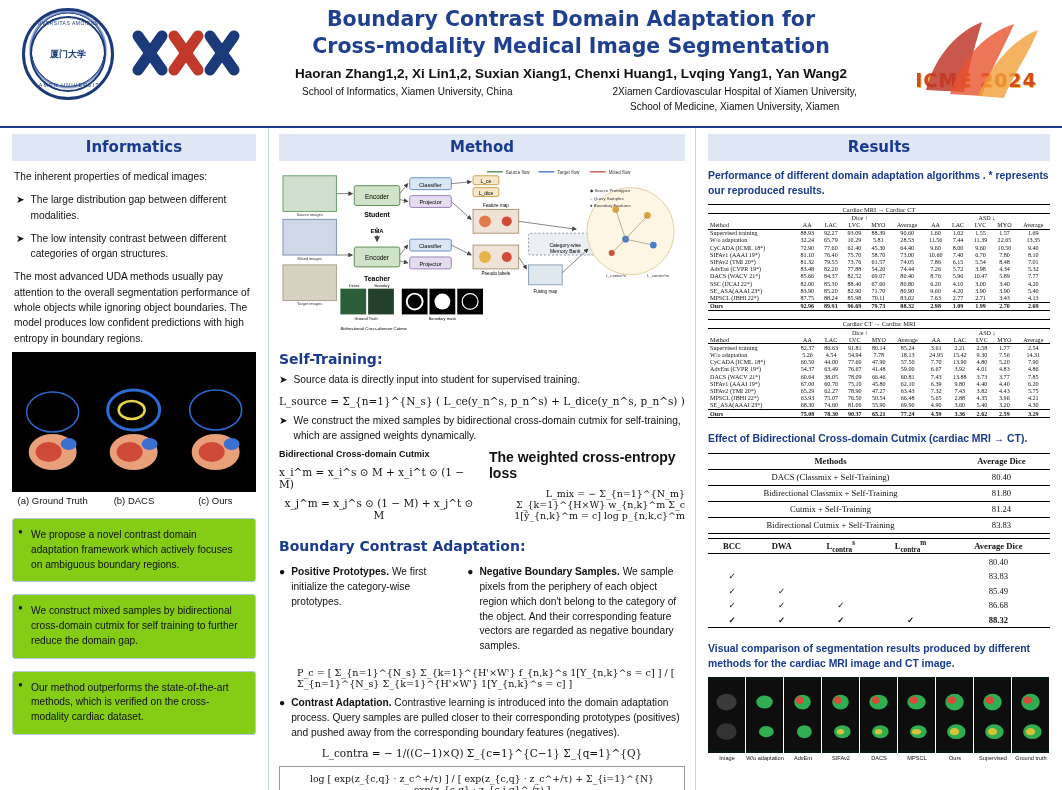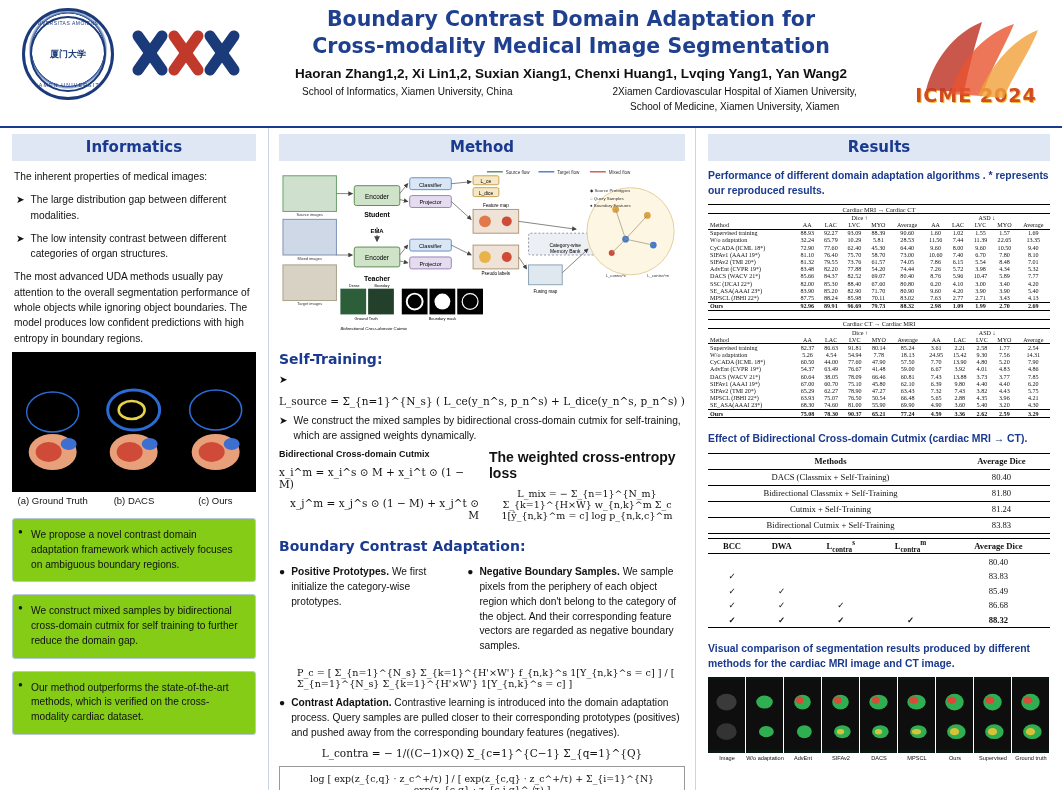--- a/index.html
+++ b/index.html
@@ -52,21 +52,21 @@
   .icme-logo {
     position:absolute; right:16px; top:12px; width:140px; height:104px;
     display:flex; align-items:flex-end; justify-content:center;
   }
   .icme-text {
     font-family:"DejaVu Sans", sans-serif;
     font-weight:bold; font-size:19px;
     color:#d24a1f;
     letter-spacing:1px;
     text-shadow: 1px 1px 0 #f0c040;
-    margin-bottom:10px;
+    margin-bottom:25px;
   }
   .title-wrap { position:absolute; left:250px; right:170px; top:6px; text-align:center; }
   .ptitle {
     font-size:20.5px; font-weight:bold; color:#1f3f8f; line-height:1.32;
     font-family:"DejaVu Sans", sans-serif;
   }
   .authors { font-size:13.5px; font-weight:bold; color:#111; margin-top:6px; }
   .aff-row { display:flex; justify-content:space-between; margin-top:4px; font-size:10px; line-height:1.45; }
   .aff-col { width:49%; text-align:center; }
 
@@ -370,37 +370,38 @@
             <path d="M242 88 L250 100"></path>
             <path d="M286 104 L312 80"></path>
           </g>
         </svg>
       </div>
 
       <div class="subhead">Self-Training:</div>
 
       <div class="m-bullet">
         <span>➤</span>
+        <span>Source data is directly input into student for supervised training.</span>
       </div>
       <div class="eq">L_source = Σ_{n=1}^{N_s} ( L_ce(y_n^s, p_n^s) + L_dice(y_n^s, p_n^s) )</div>
 
       <div class="m-bullet">
         <span>➤</span>
         <span>We construct the mixed samples by bidirectional cross-domain cutmix for self-training, which are assigned weights dynamically.</span>
       </div>
 
       <div style="display:flex; gap:10px; margin-top:6px;">
         <div style="flex:1.02">
           <div style="font-size:9px; font-weight:bold;">Bidirectional Cross-domain Cutmix</div>
           <div class="eq" style="text-align:left">x_i^m = x_i^s ⊙ M + x_i^t ⊙ (1 − M)</div>
-          <div class="eq" style="text-align:right">x_j^m = x_j^s ⊙ (1 − M) + x_j^t ⊙ M</div>
+          <div class="eq" style="text-align:center">x_j^m = x_j^s ⊙ (1 − M) + x_j^t ⊙ M</div>
         </div>
         <div style="flex:1">
           <div style="font-size:14px; font-weight:bold;">The weighted cross-entropy loss</div>
-          <div class="eq" style="text-align:center; font-size:9.5px">L_mix = − Σ_{n=1}^{N_m} Σ_{k=1}^{H×W} w_{n,k}^m Σ_c 1[ŷ_{n,k}^m = c] log p_{n,k,c}^m</div>
+          <div class="eq" style="text-align:right; font-size:9.5px">L_mix = − Σ_{n=1}^{N_m} Σ_{k=1}^{H×W} w_{n,k}^m Σ_c 1[ŷ_{n,k}^m = c] log p_{n,k,c}^m</div>
         </div>
       </div>
 
       <div class="subhead">Boundary Contrast Adaptation:</div>
 
       <div style="display:flex; gap:14px;">
         <div style="flex:1">
           <div class="m-bullet">
             <span>●</span>
             <span><b>Positive Prototypes.</b><span> We first initialize the category-wise prototypes.</span></span>

